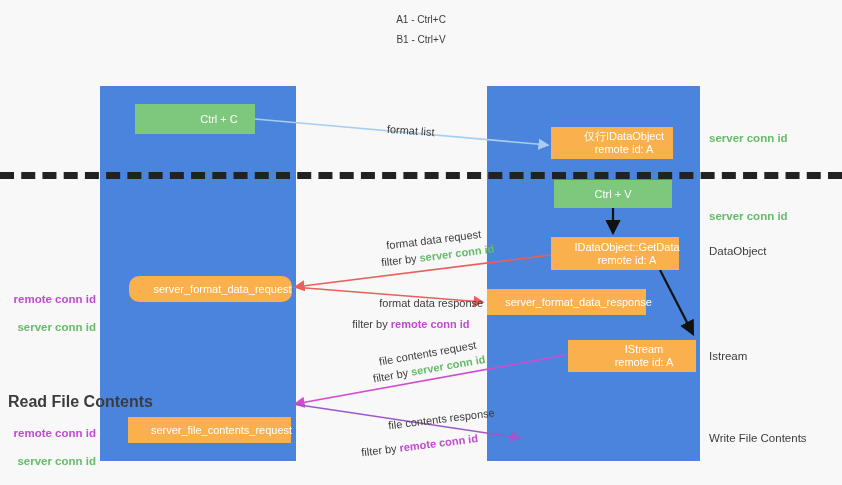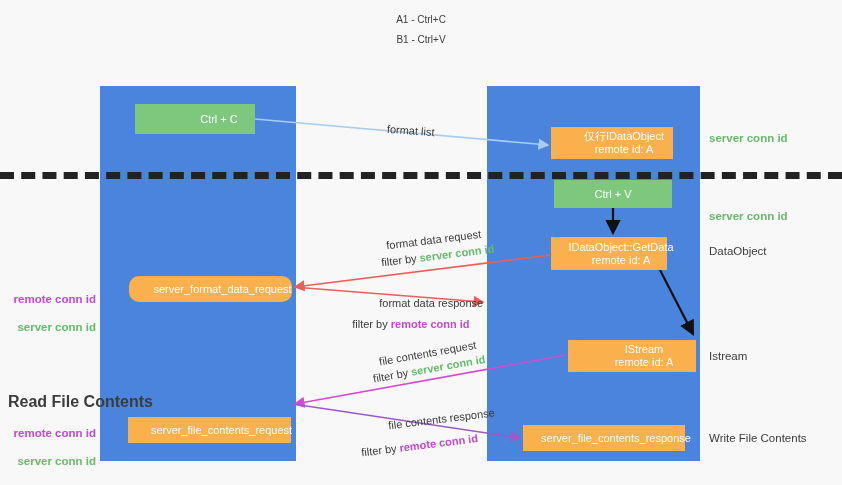--- a/index.html
+++ b/index.html
@@ -157,32 +157,32 @@
 
   <div class="dashline" style="top:172px; width:842px;"></div>
 
   <div class="node green" style="left:135px; top:104px; width:120px; height:30px;padding-left:48px;">Ctrl + C</div>
 
   <div class="node orange" style="left:551px; top:127px; width:122px; height:32px;">仅行IDataObject
 remote id: A</div>
 
   <div class="node green" style="left:554px; top:180px; width:118px; height:28px;">Ctrl + V</div>
 
-  <div class="node orange" style="left:551px; top:237px; width:116px; height:33px;">IDataObject::GetData
+  <div class="node orange" style="left:551px; top:237px; width:128px; height:33px;">IDataObject::GetData
 remote id: A</div>
 
   <div class="node orange" style="left:129px; top:276px; width:163px; height:26px;border-radius:10px;">server_format_data_request</div>
 
+  <div class="node orange" style="left:487px; top:289px; width:159px; height:26px;">server_format_data_response</div>
 
   <div class="node orange" style="left:568px; top:340px; width:128px; height:32px;">IStream
 remote id: A</div>
 
   <div class="node orange" style="left:128px; top:393px; width:163px; height:26px;margin-top:24px;">server_file_contents_request</div>
 
-  <div class="node orange" style="left:523px; top:425px; width:162px; height:26px;">server_file_contents_response</div>
 
   <div class="conn-green" style="left:709px; top:132px;">server conn id</div>
   <div class="conn-green" style="left:709px; top:210px;">server conn id</div>
   <div class="side-label" style="left:709px; top:245px;">DataObject</div>
   <div class="side-label" style="left:709px; top:350px;">Istream</div>
   <div class="side-label" style="left:709px; top:432px;">Write File Contents</div>
 
   <div class="stack-label" style="left:0px; top:278px; width:96px;">
     <span class="p">remote conn id</span><br>
     <span class="g">server conn id</span>

